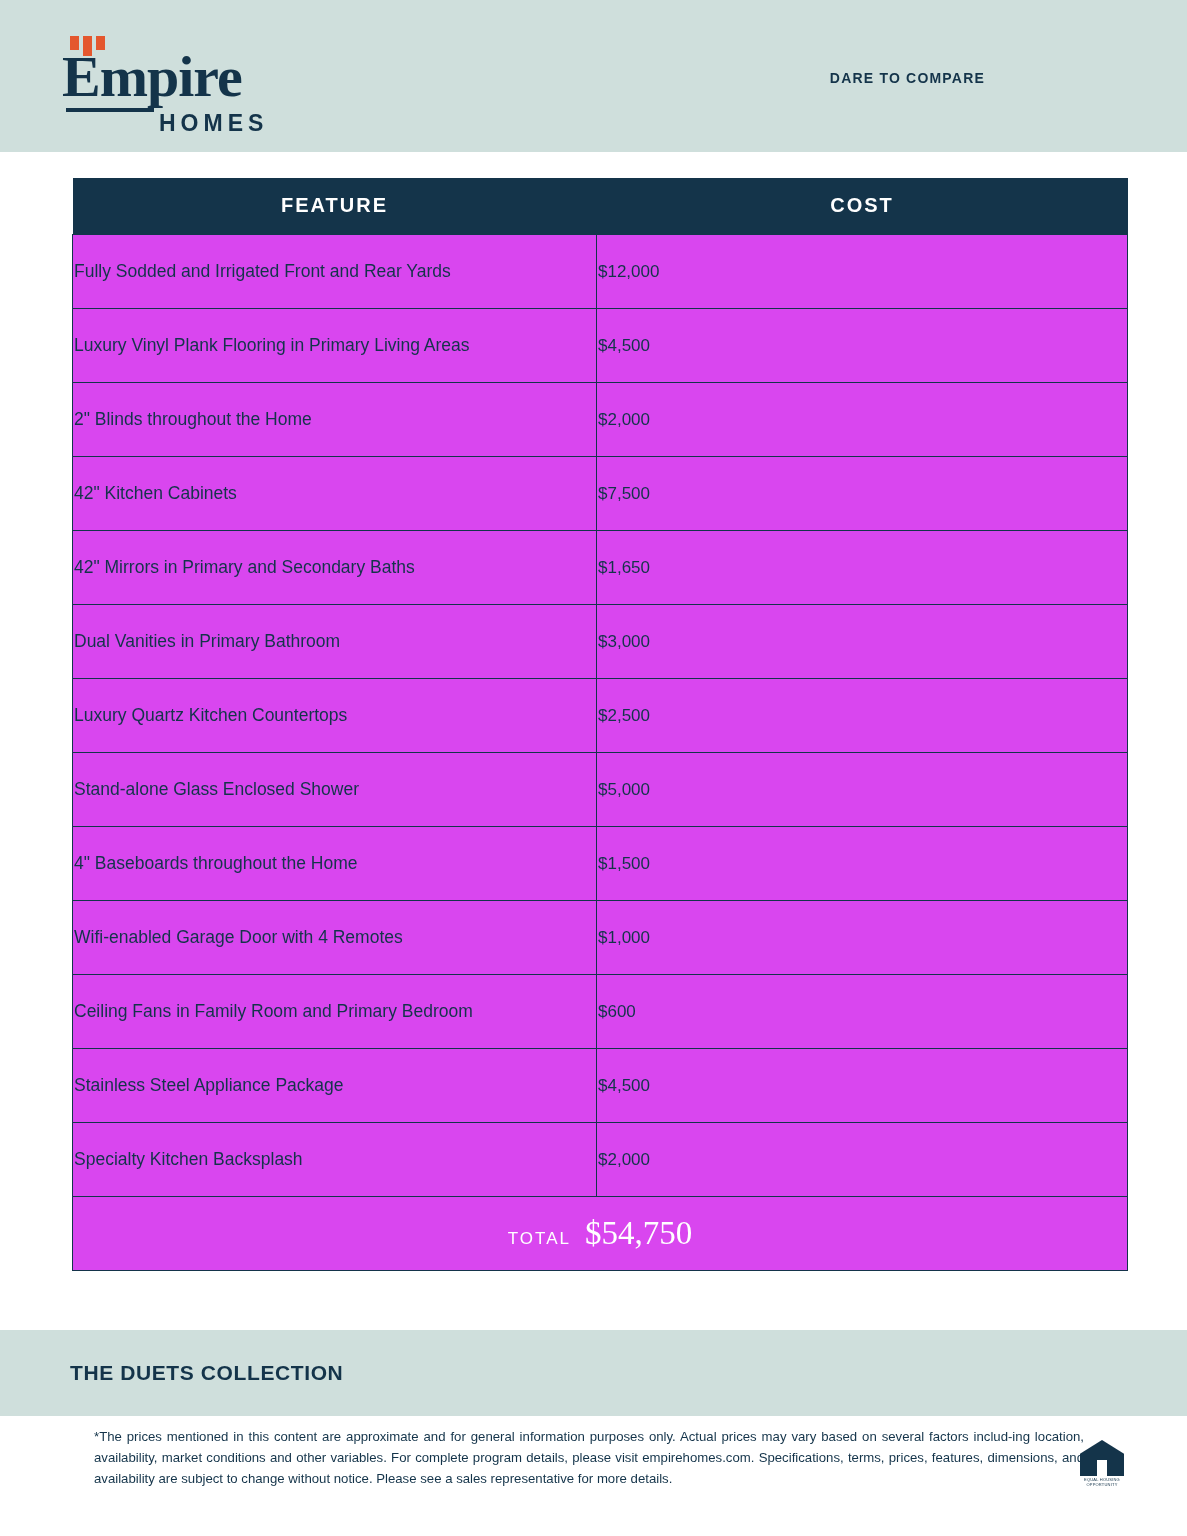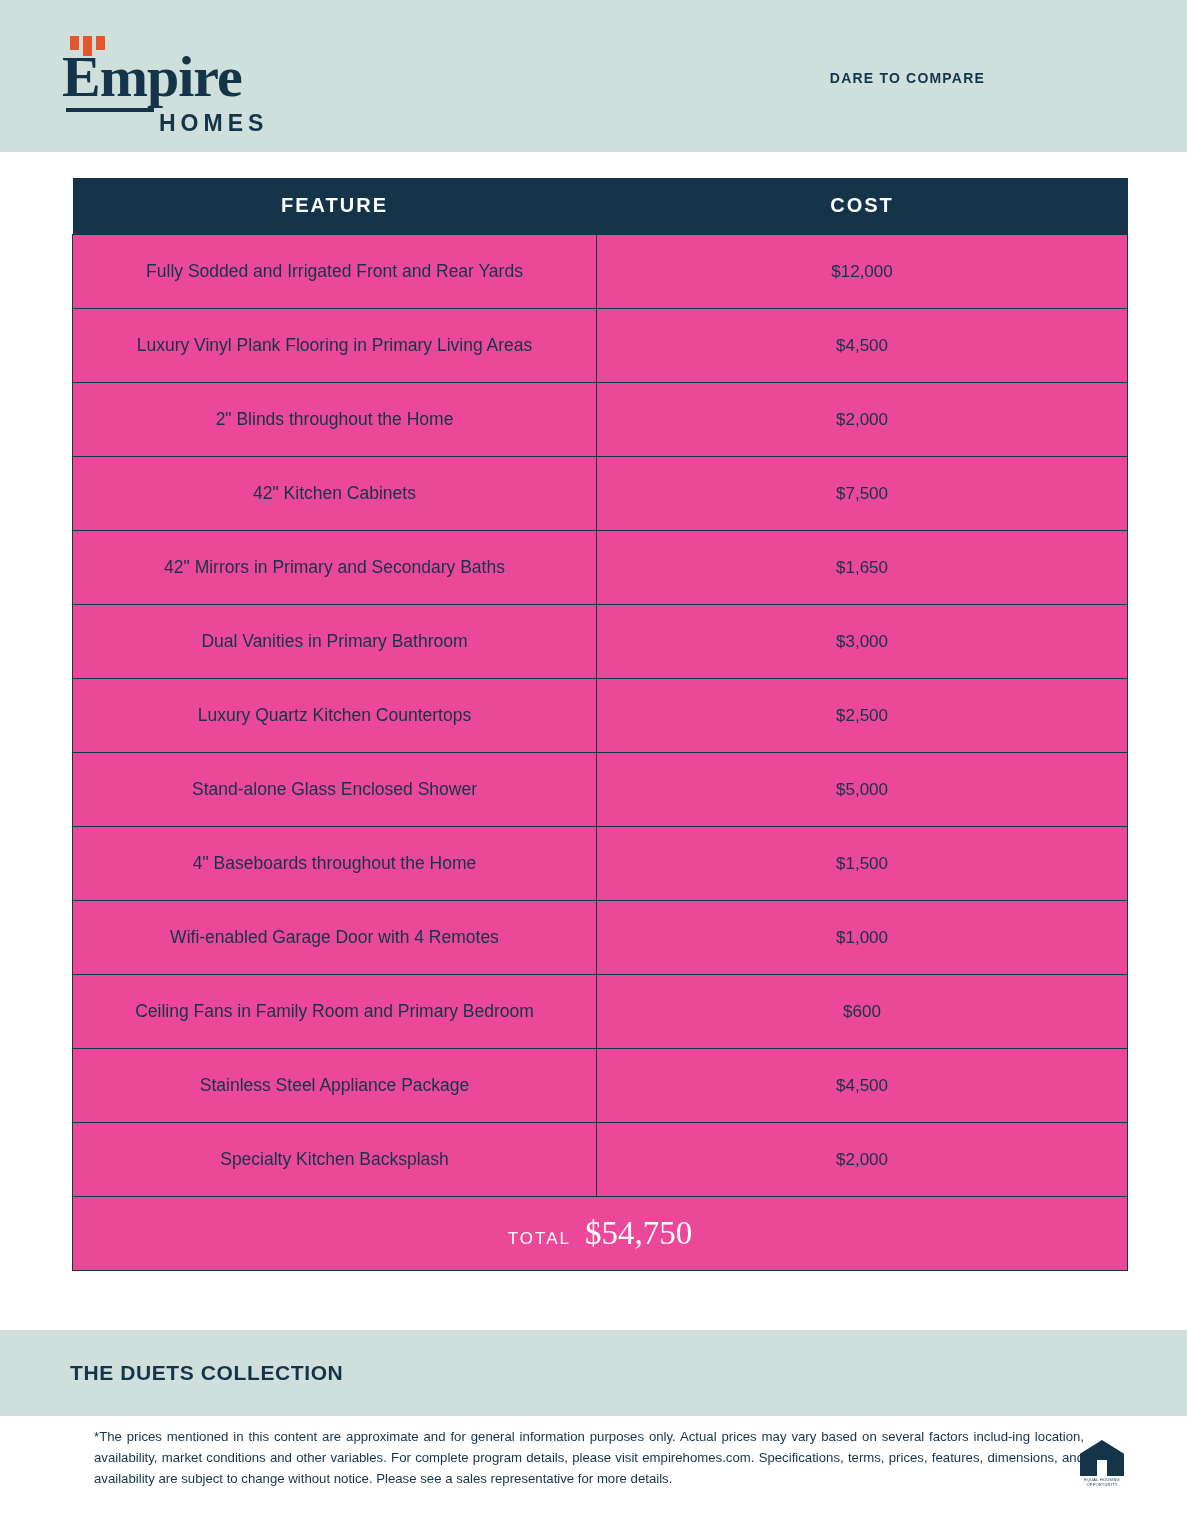--- a/index.html
+++ b/index.html
@@ -111,26 +111,25 @@
     letter-spacing: 2px;
     padding: 16px 0 17px 0;
     text-align: center;
     border: none;
   }
   .cmp-table th.col-feature { width: 524px; }
   .cmp-table th.col-cost { width: 531px; }
 
   .cmp-table tbody td {
     border: 1px solid #14344a;
-    text-align: center;
     font-size: 17.5px;
     color: #14344a;
     height: 71px;
     vertical-align: middle;
-    background: #ec4899;
+    background: #d946ef;
   }
   .cmp-table tbody td.feature-cell {
     border-left: 1px solid #14344a;
   }
   .cmp-table tbody td.cost-cell {
     font-size: 17px;
   }
   .total-row td {
     background: #14344a;
     border: none;

